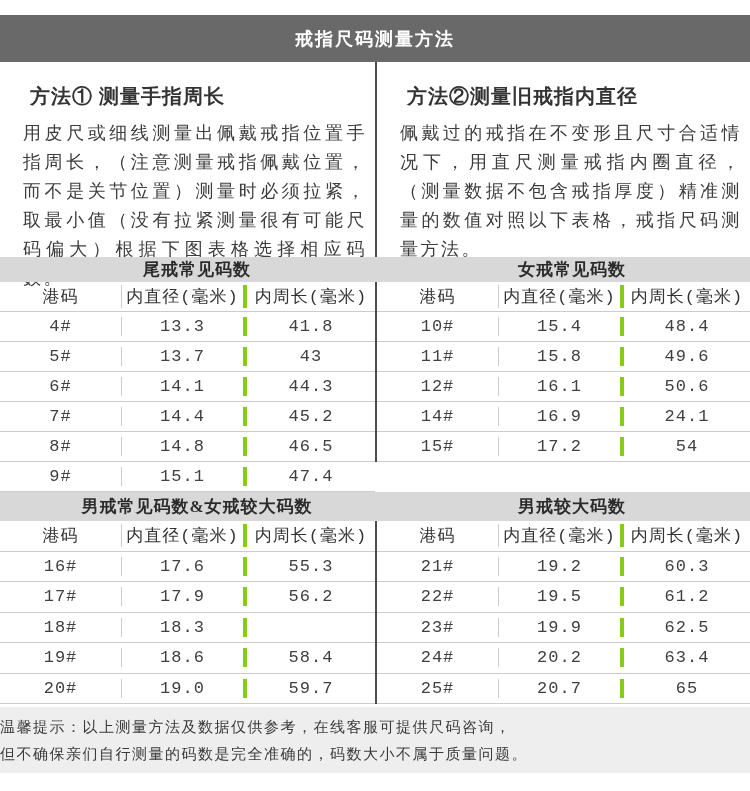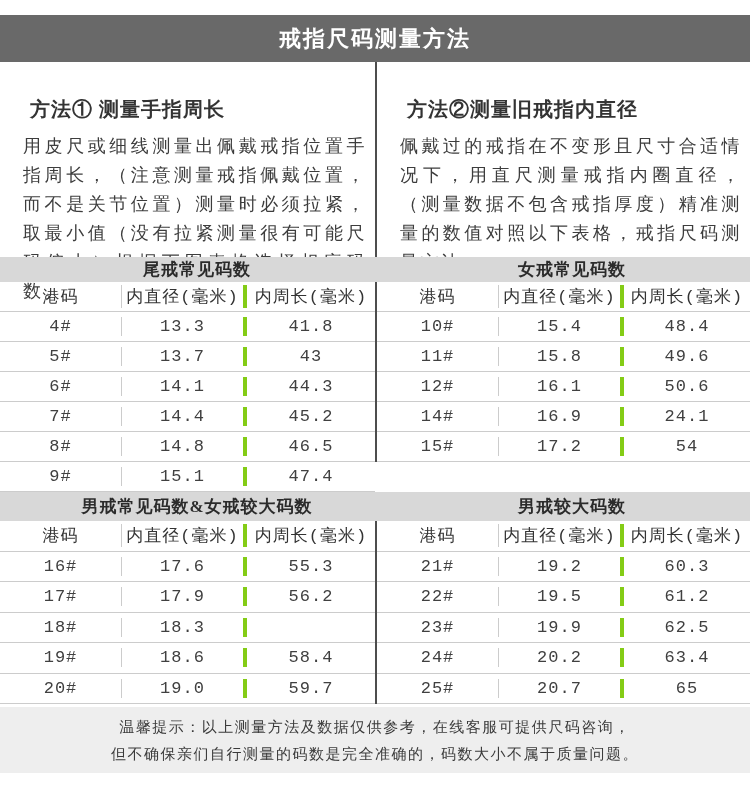--- a/index.html
+++ b/index.html
@@ -14,39 +14,39 @@
   }
   
   .topbar{
     margin-top:15px;
     height:47px;
     background:#696969;
     display:flex;align-items:center;justify-content:center;
   }
   .topbar span{
     color:#ffffff;
-    font-size:22px;
+    font-size:18px;
     font-weight:bold;
     letter-spacing:2px;
   }
   
   .methods{
     display:flex;
     height:195px;
   }
   .method{
     width:375px;
     box-sizing:border-box;
   }
   .method.right{
     border-left:2px solid #4d4d4d;
   }
   .method h2{
     margin:0;
-    padding:34px 0 0 30px;
+    padding:21px 0 0 30px;
     font-size:20px;
     font-weight:bold;
     color:#333333;
     letter-spacing:1px;
   }
   .method p{
     margin:9px 0 0 0;
     padding:0 8px 0 23px;
     font-size:18px;
     line-height:29px;
@@ -92,21 +92,21 @@
   .c1{flex:0 0 121px;}
   .c2{flex:0 0 126px;border-left:1px solid #cccccc;border-right:4px solid #84cc16;box-sizing:border-box;}
   .c3{flex:1;}
   
   .footer{
     margin-top:3px;
     height:66px;
     background:#eeeeee;
     box-sizing:border-box;
     padding-top:7px;
-    text-align:center;
+    text-align:left;
   }
   .footer div{
     font-size:15px;
     line-height:27px;
     color:#3a3a3a;
     letter-spacing:1.5px;
   }
 </style>
 </head>
 <body>

